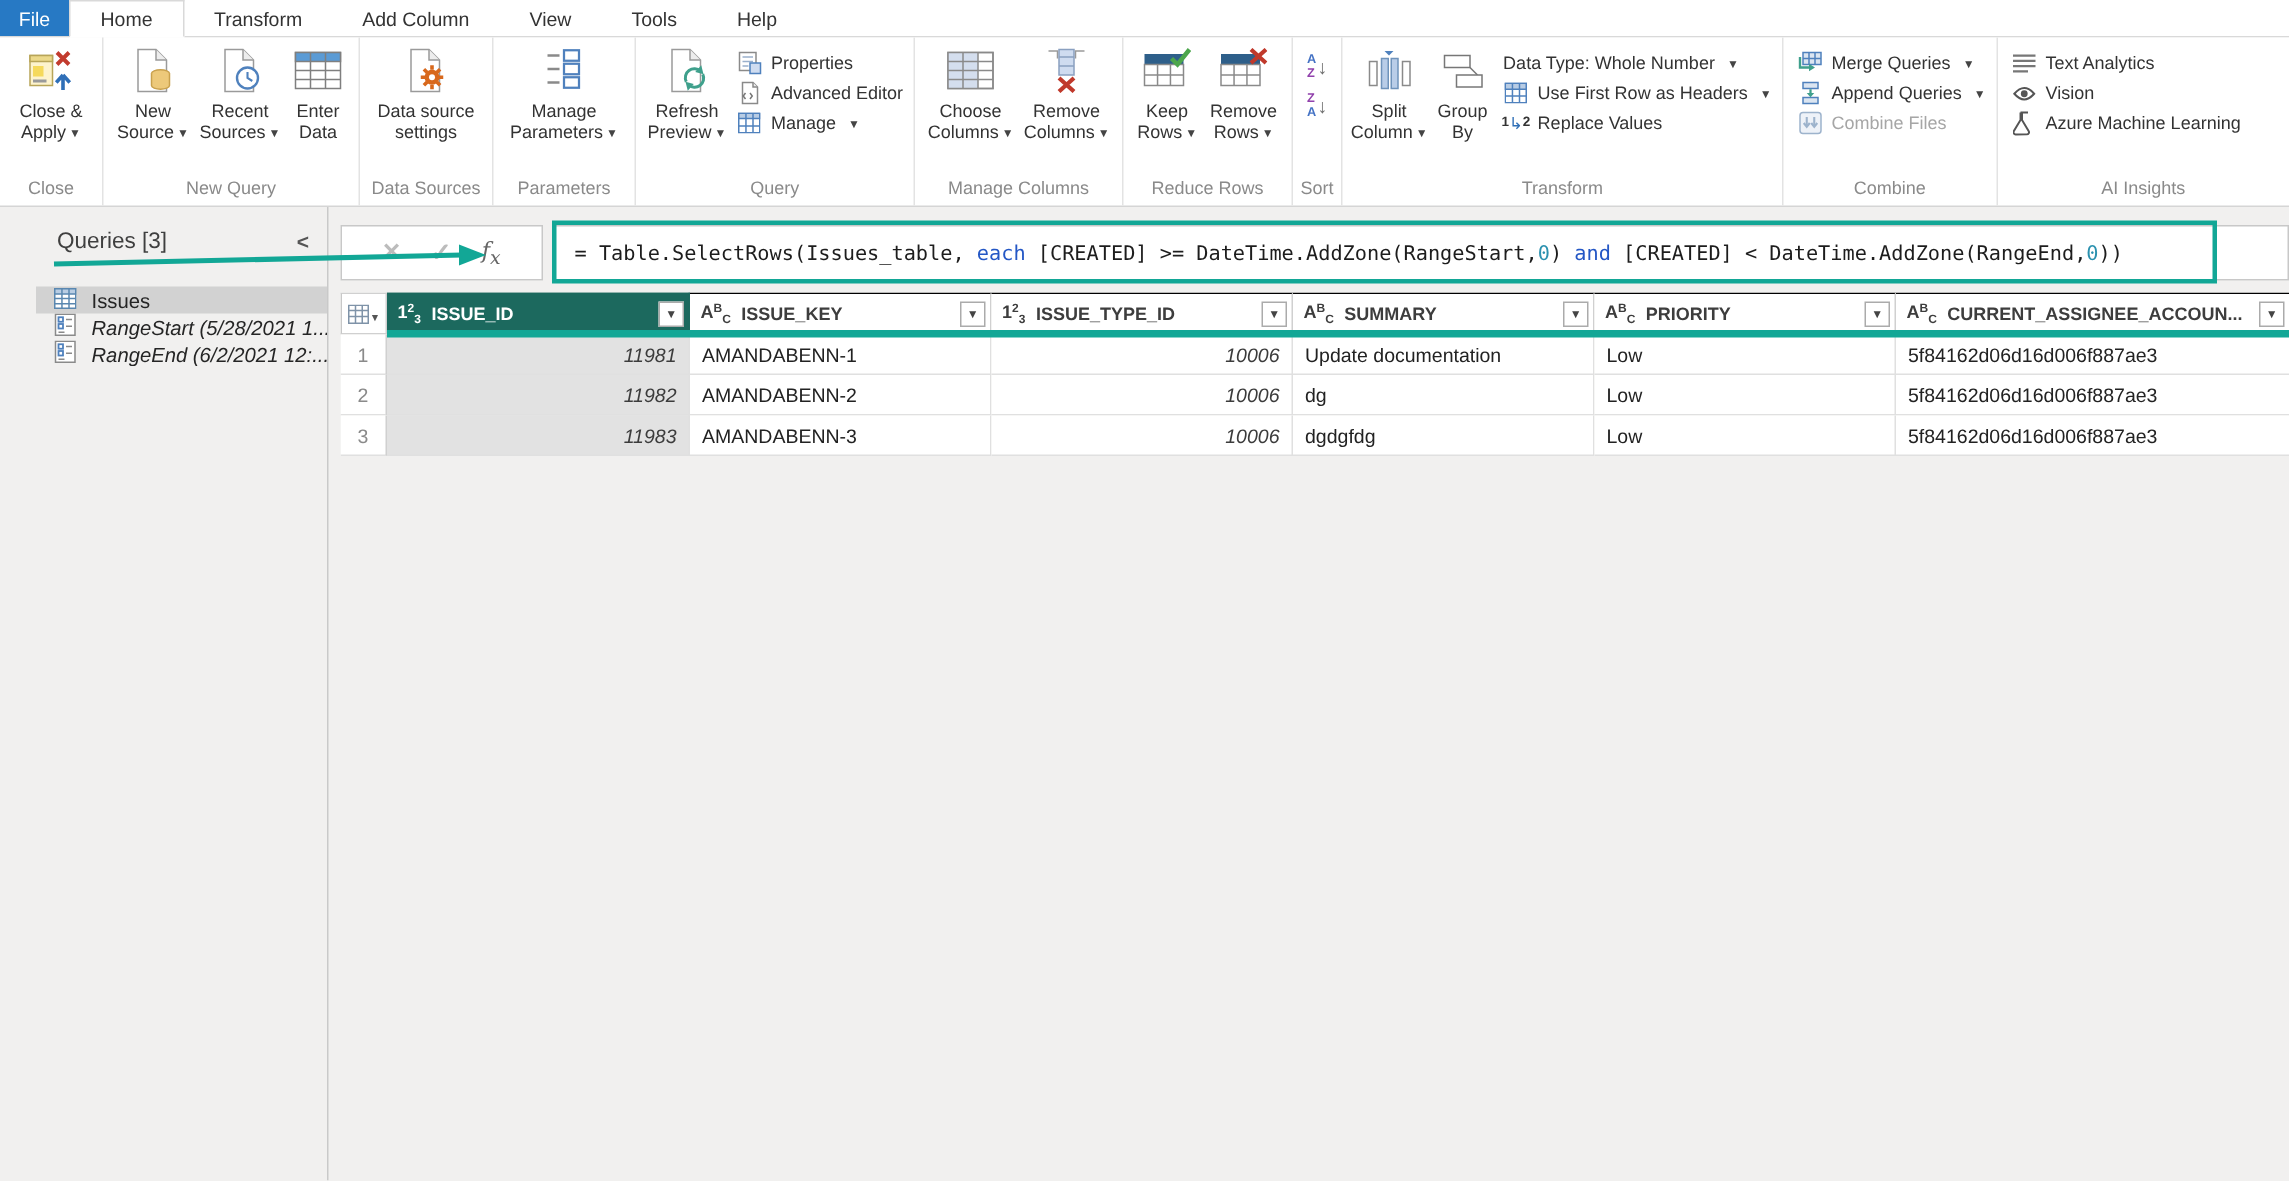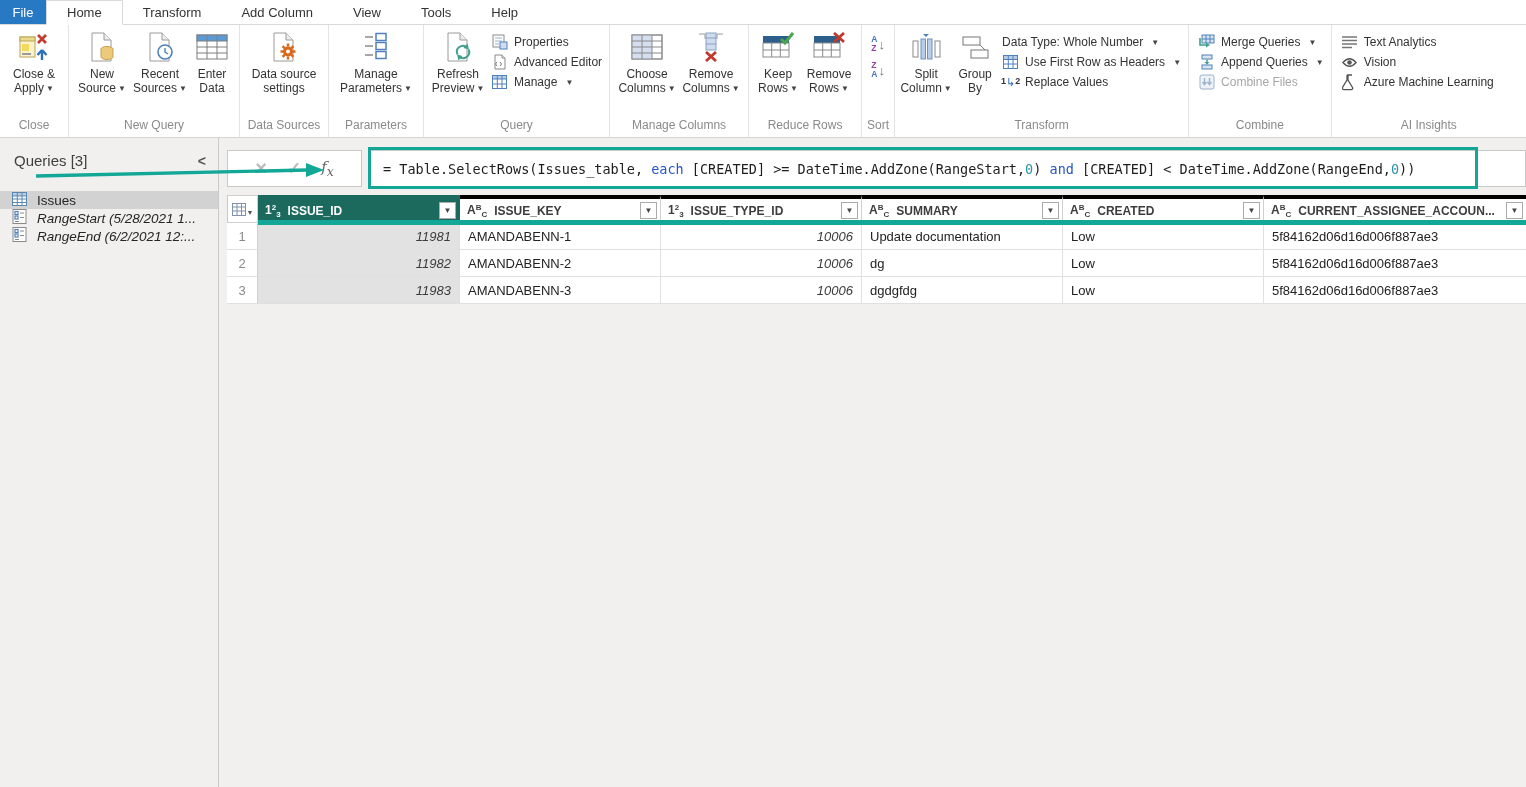--- a/index.html
+++ b/index.html
@@ -31,21 +31,21 @@
   .sicon { width:17px; display:flex; justify-content:center; }
   .sortbtn { display:flex; align-items:center; height:22px; cursor:pointer; margin:2px 0; }
   .sortletters { display:flex; flex-direction:column; font-size:8.5px; font-weight:bold; line-height:1.05; }
   .sortarrow { color:#6d6d6d; font-size:13px; margin-left:1px; }
   .rv1 { font-size:9px; font-weight:bold; color:#333; vertical-align:5px; }
   .rv2 { font-size:9px; font-weight:bold; color:#333; vertical-align:-2px; }
   .rvarr { color:#2f6fb7; font-size:11px; }
 
   
   .sidebar { position:absolute; left:0; top:138px; width:219px; bottom:0; background:#f1f0ef;
-             border-right:1px solid #c9c9c9; }
+             border-right:1px solid #c9c9c9;padding-left:24px; }
   .sb-head { display:flex; justify-content:space-between; align-items:center; padding:14px 12px 0 14px; }
   .sb-title { font-size:15px; color:#3f3f3f; }
   .sb-collapse { color:#555; font-size:14px; font-weight:bold; cursor:pointer; }
   .sb-list { margin-top:22px; }
   .sb-item { height:18px; display:flex; align-items:center; padding-left:12px; gap:10px;
              font-size:13.5px; color:#252525; cursor:pointer; }
   .sb-item.selected { background:#d2d2d2; }
   .sb-item.italic .sb-label { font-style:italic; }
   .sb-label { white-space:nowrap; overflow:hidden; }
 
@@ -64,21 +64,21 @@
   .formula-annot { position:absolute; left:368px; top:147px; width:1110px; height:42px;
                    border:3px solid var(--accent,#12a796); pointer-events:none; z-index:5; }
   .arrow-annot { position:absolute; left:28px; top:156px; z-index:6; pointer-events:none; }
 
   
   .grid { position:absolute; left:227px; top:195px; width:1299px; overflow:hidden; }
   .ghead { display:flex; height:28px; }
   .gcorner { width:31px; background:#fff; border:1px solid #d0d0d0; border-left:1px solid #c8c8c8;
              display:flex; align-items:center; justify-content:center; gap:1px; cursor:pointer; flex:none; }
   .gcorner .tinycaret { font-size:7px; color:#555; margin-top:6px; }
-  .hcell { display:flex; align-items:center; background:#fff; border-top:4px solid #000000;
+  .hcell { display:flex; align-items:center; background:#fff; border-top:1px solid #000000;
            border-right:1px solid #d0d0d0; border-bottom:1px solid #c8c8c8; padding:0 3px 0 7px;
            flex:none; cursor:pointer; }
   .hcell .typeico { font-size:12px; font-weight:bold; color:#3d3d3d; margin-right:7px; white-space:nowrap; }
   .hcell .ts { font-size:8px; vertical-align:4px; }
   .hcell .tb { font-size:8px; vertical-align:-3px; }
   .hcell .hname { font-size:12px; font-weight:bold; color:#3d3d3d; flex:1; white-space:nowrap; overflow:hidden; }
   .fbtn { width:17px; height:17px; background:#fff; border:1px solid #ababab; display:flex;
           align-items:center; justify-content:center; flex:none; cursor:pointer; }
   .fbtn .farrow { font-size:8px; color:#444; }
   .hcell.sel { background:var(--selhdr,#1c695e); border-color:var(--selhdr,#1c695e); }
@@ -560,21 +560,21 @@
       </div>
       <div class="hcell" style="width: 201px;">
         <span class="typeico">A<span class="ts">B</span><span class="tb">C</span></span>
         <span class="hname">SUMMARY</span>
         <span class="fbtn">
           <span class="farrow">▼</span>
         </span>
       </div>
       <div class="hcell" style="width: 201px;">
         <span class="typeico">A<span class="ts">B</span><span class="tb">C</span></span>
-        <span class="hname">CREATED</span>
+        <span class="hname">PRIORITY</span>
         <span class="fbtn">
           <span class="farrow">▼</span>
         </span>
       </div>
       <div class="hcell" style="width: 263px;">
         <span class="typeico">A<span class="ts">B</span><span class="tb">C</span></span>
         <span class="hname">CURRENT_ASSIGNEE_ACCOUN...</span>
         <span class="fbtn">
           <span class="farrow">▼</span>
         </span>

